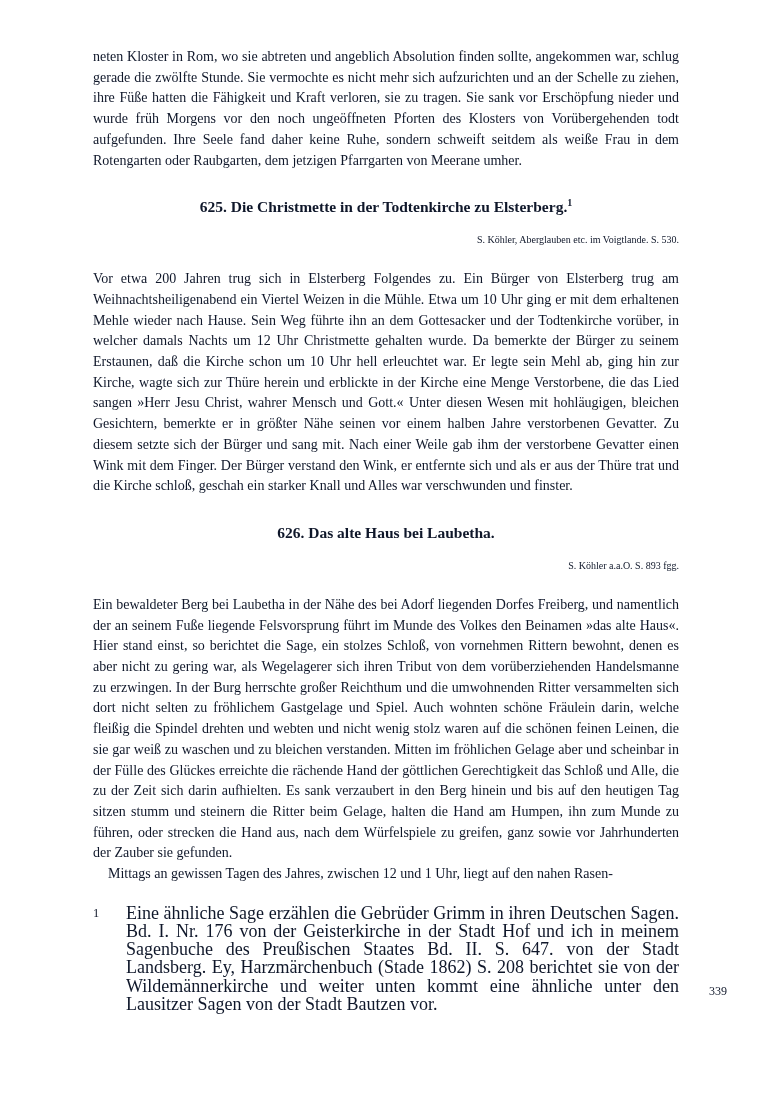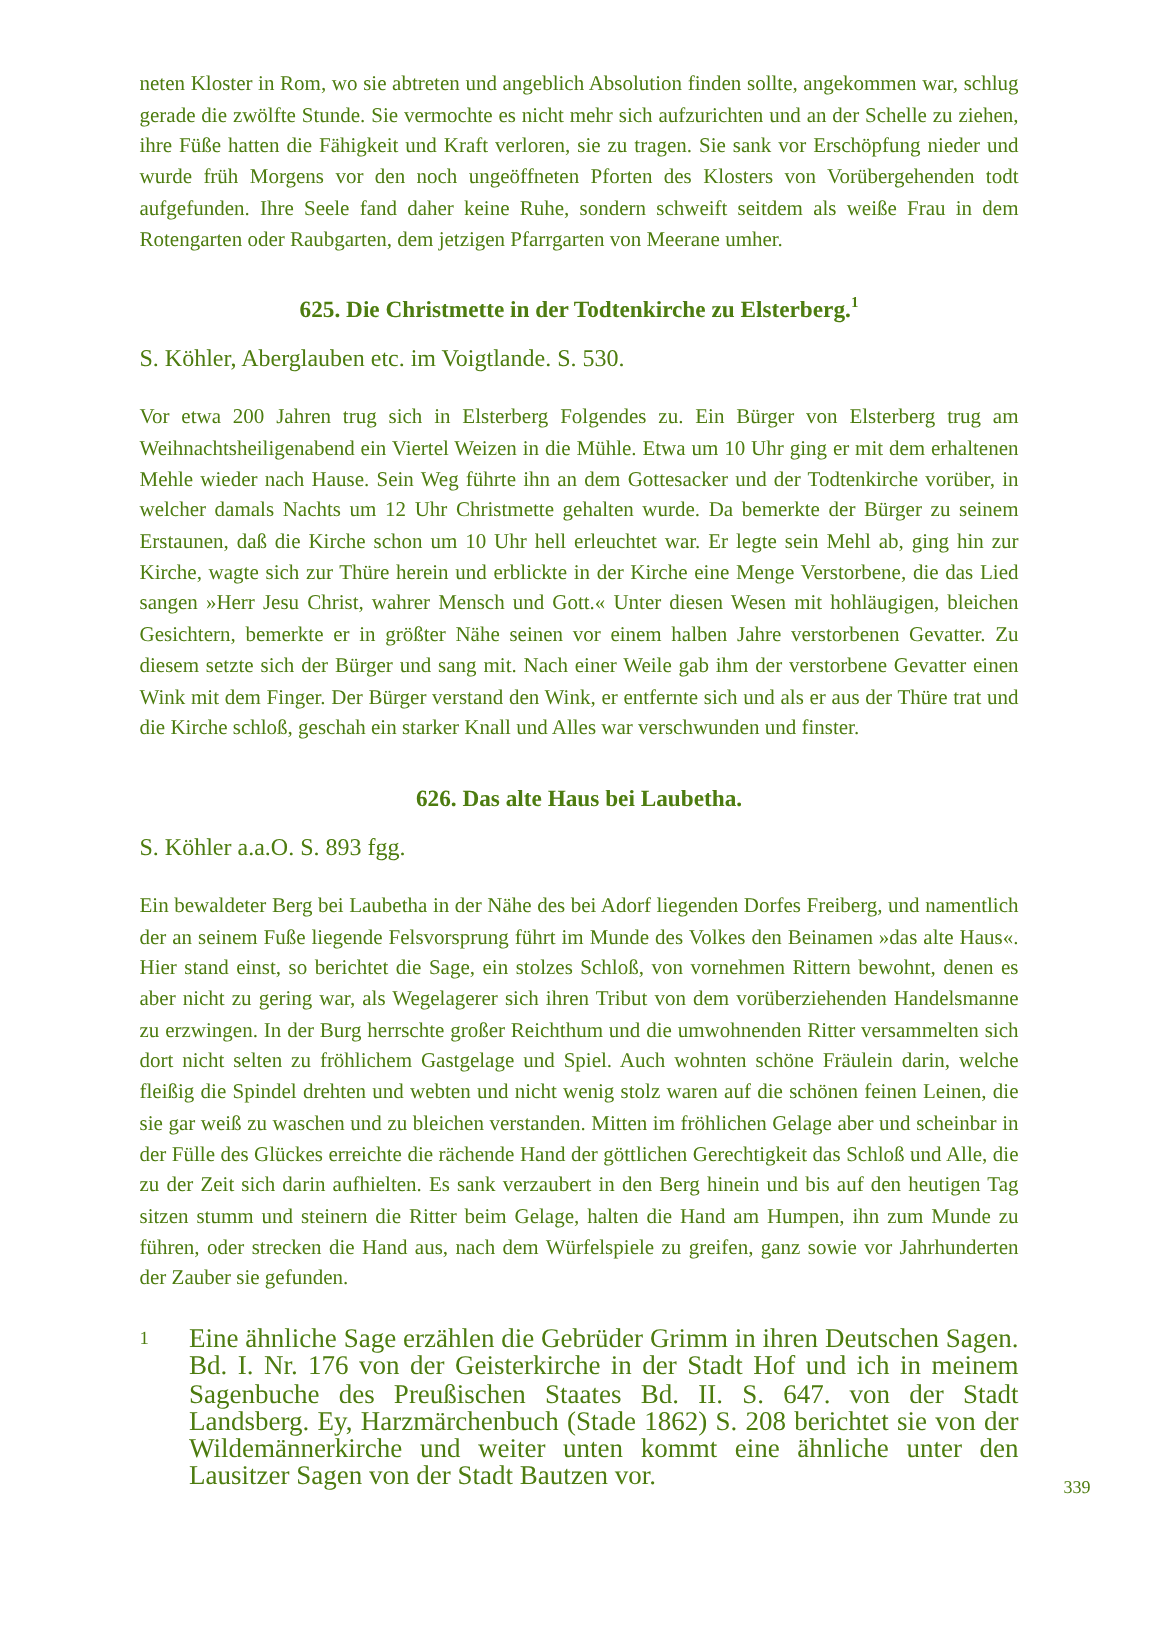--- a/index.html
+++ b/index.html
@@ -7,21 +7,21 @@
     padding: 0;
     background: #ffffff;
   }
   .page {
     position: relative;
     width: 770px;
     height: 1100px;
     background: #ffffff;
     box-sizing: border-box;
     padding: 47px 91px 0 93px;
-    color: #4d7c0f;
+    color: #0f172a;
     font-family: "Liberation Serif", "DejaVu Serif", serif;
     overflow: hidden;
   }
   .body-text {
     margin: 0;
     font-size: 14px;
     line-height: 20.7px;
     text-align: justify;
     text-justify: inter-word;
   }
@@ -35,22 +35,22 @@
     text-align: center;
     line-height: 20px;
   }
   .section-heading sup {
     font-size: 10px;
     font-weight: bold;
     line-height: 0;
   }
   .source-line {
     margin: 0 0 19px 0;
-    font-size: 16px;
-    text-align: left;
+    font-size: 10px;
+    text-align: right;
     line-height: 20px;
   }
   .footnote {
     margin-top: 19px;
     display: flex;
     align-items: flex-start;
   }
   .fn-marker {
     flex: 0 0 33px;
     font-size: 12.5px;
@@ -83,20 +83,21 @@
   <p class="source-line">S. Köhler, Aberglauben etc. im Voigtlande. S. 530.</p>
 
   <p class="body-text">Vor etwa 200 Jahren trug sich in Elsterberg Folgendes zu. Ein Bürger von Elsterberg trug am Weihnachtsheiligenabend ein Viertel Weizen in die Mühle. Etwa um 10 Uhr ging er mit dem erhaltenen Mehle wieder nach Hause. Sein Weg führte ihn an dem Gottesacker und der Todtenkirche vorüber, in welcher damals Nachts um 12 Uhr Christmette gehalten wurde. Da bemerkte der Bürger zu seinem Erstaunen, daß die Kirche schon um 10 Uhr hell erleuchtet war. Er legte sein Mehl ab, ging hin zur Kirche, wagte sich zur Thüre herein und erblickte in der Kirche eine Menge Verstorbene, die das Lied sangen »Herr Jesu Christ, wahrer Mensch und Gott.« Unter diesen Wesen mit hohläugigen, bleichen Gesichtern, bemerkte er in größter Nähe seinen vor einem halben Jahre verstorbenen Gevatter. Zu diesem setzte sich der Bürger und sang mit. Nach einer Weile gab ihm der verstorbene Gevatter einen Wink mit dem Finger. Der Bürger verstand den Wink, er entfernte sich und als er aus der Thüre trat und die Kirche schloß, geschah ein starker Knall und Alles war verschwunden und finster.</p>
 
   <h2 class="section-heading">626. Das alte Haus bei Laubetha.</h2>
 
   <p class="source-line">S. Köhler a.a.O. S. 893 fgg.</p>
 
   <p class="body-text">Ein bewaldeter Berg bei Laubetha in der Nähe des bei Adorf liegenden Dorfes Freiberg, und namentlich der an seinem Fuße liegende Felsvorsprung führt im Munde des Volkes den Beinamen »das alte Haus«. Hier stand einst, so berichtet die Sage, ein stolzes Schloß, von vornehmen Rittern bewohnt, denen es aber nicht zu gering war, als Wegelagerer sich ihren Tribut von dem vorüberziehenden Handelsmanne zu erzwingen. In der Burg herrschte großer Reichthum und die umwohnenden Ritter versammelten sich dort nicht selten zu fröhlichem Gastgelage und Spiel. Auch wohnten schöne Fräulein darin, welche fleißig die Spindel drehten und webten und nicht wenig stolz waren auf die schönen feinen Leinen, die sie gar weiß zu waschen und zu bleichen verstanden. Mitten im fröhlichen Gelage aber und scheinbar in der Fülle des Glückes erreichte die rächende Hand der göttlichen Gerechtigkeit das Schloß und Alle, die zu der Zeit sich darin aufhielten. Es sank verzaubert in den Berg hinein und bis auf den heutigen Tag sitzen stumm und steinern die Ritter beim Gelage, halten die Hand am Humpen, ihn zum Munde zu führen, oder strecken die Hand aus, nach dem Würfelspiele zu greifen, ganz sowie vor Jahrhunderten der Zauber sie gefunden.</p>
 
+  <p class="body-text indent">Mittags an gewissen Tagen des Jahres, zwischen 12 und 1 Uhr, liegt auf den nahen Rasen-</p>
 
   <div class="footnote">
     <span class="fn-marker">1</span>
     <p class="fn-text">Eine ähnliche Sage erzählen die Gebrüder Grimm in ihren Deutschen Sagen. Bd. I. Nr. 176 von der Geisterkirche in der Stadt Hof und ich in meinem Sagenbuche des Preußischen Staates Bd. II. S. 647. von der Stadt Landsberg. Ey, Harzmärchenbuch (Stade 1862) S. 208 berichtet sie von der Wildemännerkirche und weiter unten kommt eine ähnliche unter den Lausitzer Sagen von der Stadt Bautzen vor.</p>
   </div>
 
   <div class="page-number">339</div>
 
 </div>
 

